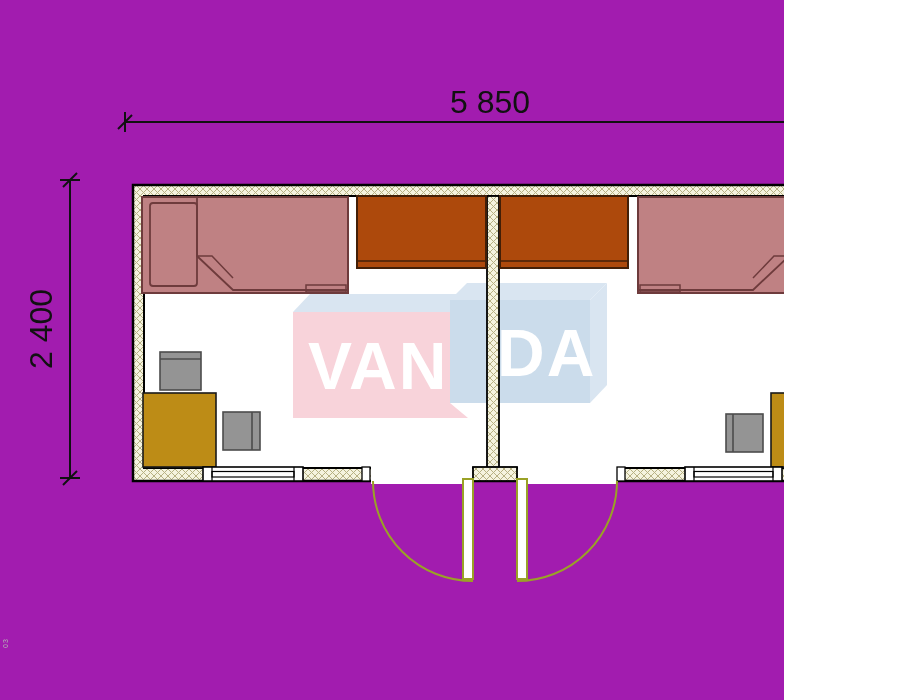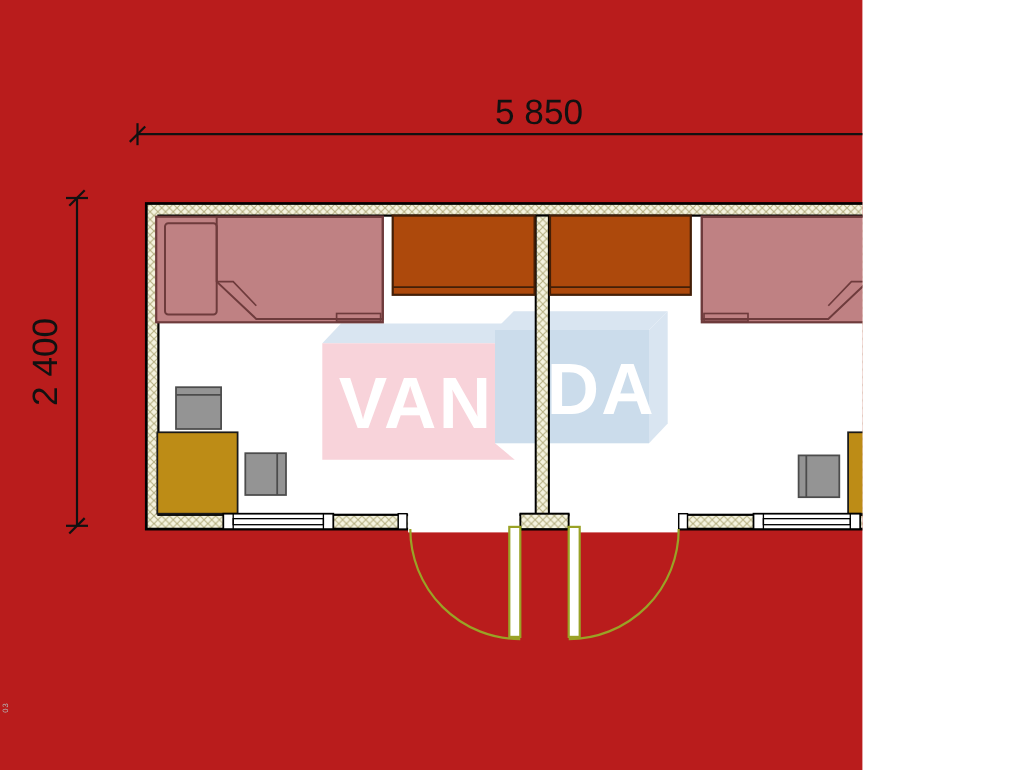--- a/index.html
+++ b/index.html
@@ -1,16 +1,16 @@
 <!DOCTYPE html>
 <html><head>
 <meta charset="utf-8">
 <style>
   html,body{margin:0;padding:0;background:#ffffff;}
-  #stage{position:relative;width:784px;height:700px;background:#b91c1c;overflow:hidden;
+  #stage{position:relative;width:784px;height:700px;background:#a21caf;overflow:hidden;
          font-family:"Liberation Sans", sans-serif;}
   svg{position:absolute;left:0;top:0;}
   .dim-text{font-family:"Liberation Sans", sans-serif;font-size:32px;fill:#111;}
   .wm-text{font-family:"Liberation Sans", sans-serif;font-weight:700;fill:#ffffff;letter-spacing:2px;}
   .corner-note{position:absolute;left:2px;top:648px;font-size:7px;color:#b5b5b5;
                transform:rotate(-90deg);transform-origin:left top;letter-spacing:1px;}
 </style>
 </head>
 <body>
 

